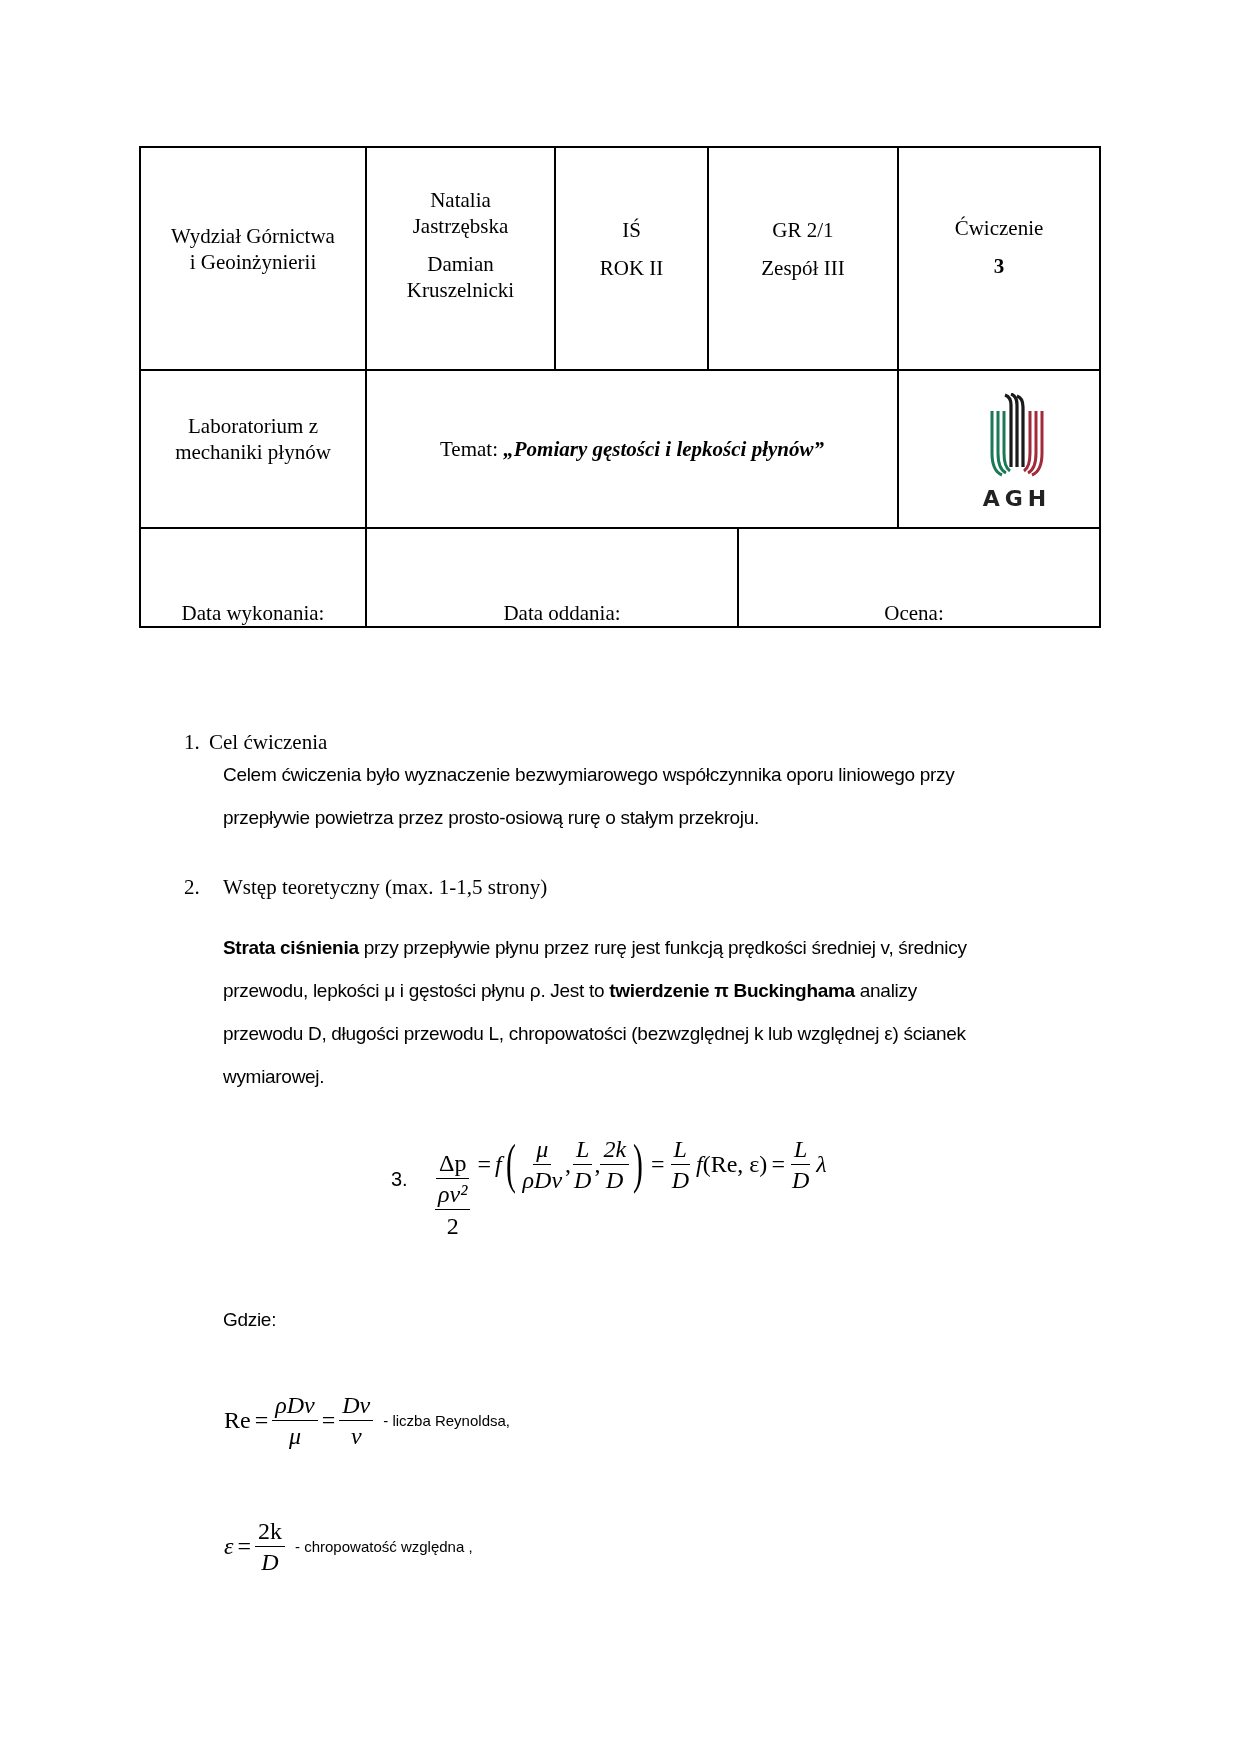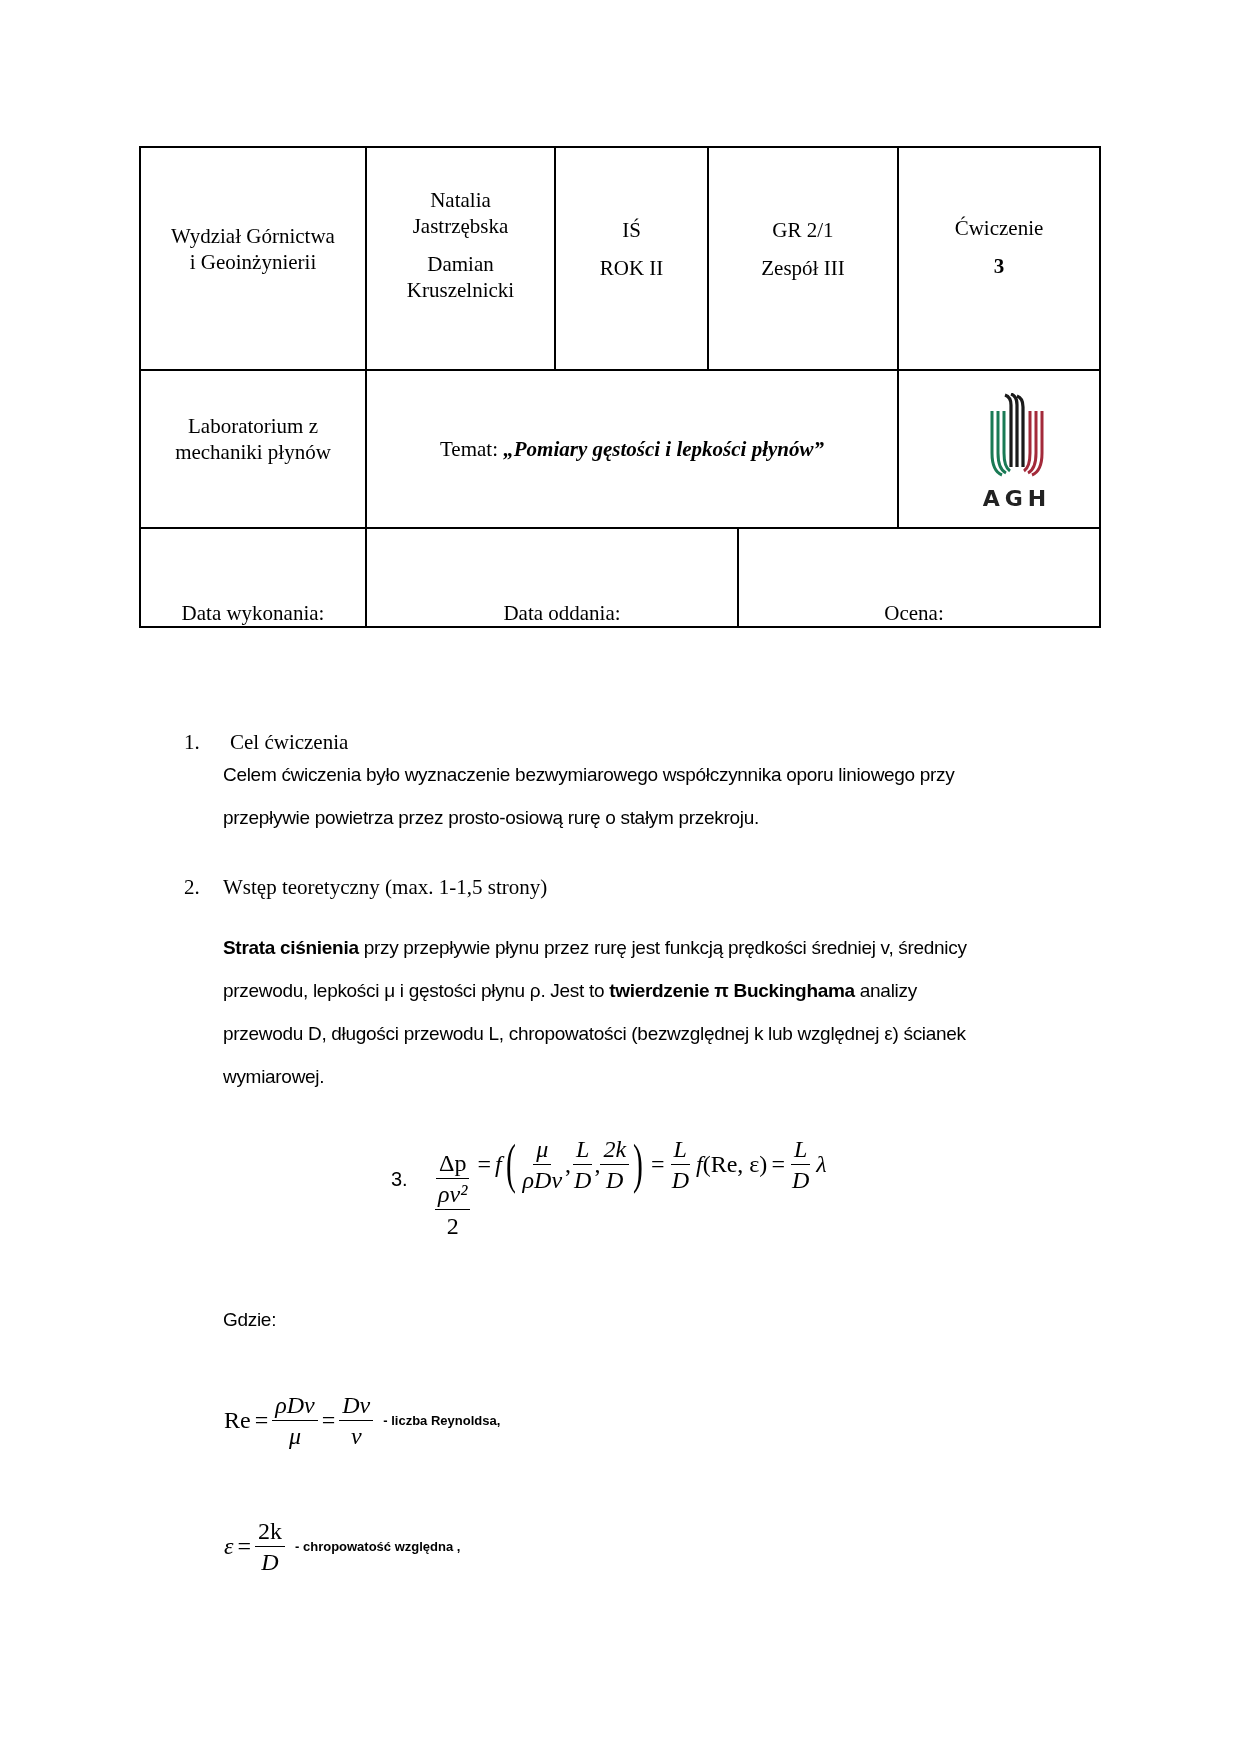--- a/index.html
+++ b/index.html
@@ -23,21 +23,21 @@
   b { font-weight:bold; }
 
   .math { font-family:"Liberation Serif", serif; font-style:italic; font-size:24px; position:absolute; }
   .frac { display:inline-flex; flex-direction:column; align-items:center; vertical-align:middle; }
   .frac .num { border-bottom:1.5px solid #000; padding:0 3px; line-height:30px; }
   .frac .den { line-height:30px; padding:0 3px; }
   .up { font-style:normal; }
   .paren { font-style:normal; font-size:54px; font-weight:100; transform:scaleX(0.55); display:inline-block; vertical-align:middle; line-height:1; }
   .eqsign { font-style:normal; margin:0 4px; }
   .inline-row { display:flex; align-items:center; white-space:nowrap; }
-  .desc { font-family:"Liberation Sans", sans-serif; font-style:normal; font-size:13px; margin-left:10px;font-weight:bold; }
+  .desc { font-family:"Liberation Sans", sans-serif; font-style:normal; font-size:15px; margin-left:10px; }
 </style>
 </head>
 <body>
 
 <div class="tbl">
 
   <div class="hl" style="left:139px;top:146px;width:962px;height:2px;"></div>
   <div class="hl" style="left:139px;top:369px;width:962px;height:2px;"></div>
   <div class="hl" style="left:139px;top:527px;width:962px;height:2px;"></div>
   <div class="hl" style="left:139px;top:626px;width:962px;height:2px;"></div>
@@ -115,21 +115,21 @@
   </div>
   <div class="cell top" style="left:367px;top:529px;width:370px;height:97px;padding-top:12px;box-sizing:border-box;padding-left:20px;">
     <span>Data oddania:</span>
   </div>
   <div class="cell top" style="left:734px;top:529px;width:360px;height:97px;padding-top:3px;box-sizing:border-box;">
     <span>Ocena:</span>
   </div>
 </div>
 
 <div class="sec-num" style="left:184px;top:730px;">1.</div>
-<div class="sec-title" style="left:230px;top:730px;">Cel ćwiczenia</div>
+<div class="sec-title" style="left:209px;top:730px;">Cel ćwiczenia</div>
 <div class="para" style="top:753px;">
   <p>Celem ćwiczenia było wyznaczenie bezwymiarowego współczynnika oporu liniowego przy</p>
   <p>przepływie powietrza przez prosto-osiową rurę o stałym przekroju.</p>
 </div>
 
 <div class="sec-num" style="left:184px;top:875px;">2.</div>
 <div class="sec-title" style="left:223px;top:875px;">Wstęp teoretyczny (max. 1-1,5 strony)</div>
 <div class="para" style="top:926px;">
   <p><b>Strata ciśnienia</b><span> przy przepływie płynu przez rurę jest funkcją prędkości średniej v, średnicy</span></p>
   <p><span>przewodu, lepkości μ i gęstości płynu ρ. Jest to </span><b>twierdzenie π Buckinghama</b><span> analizy</span></p>

